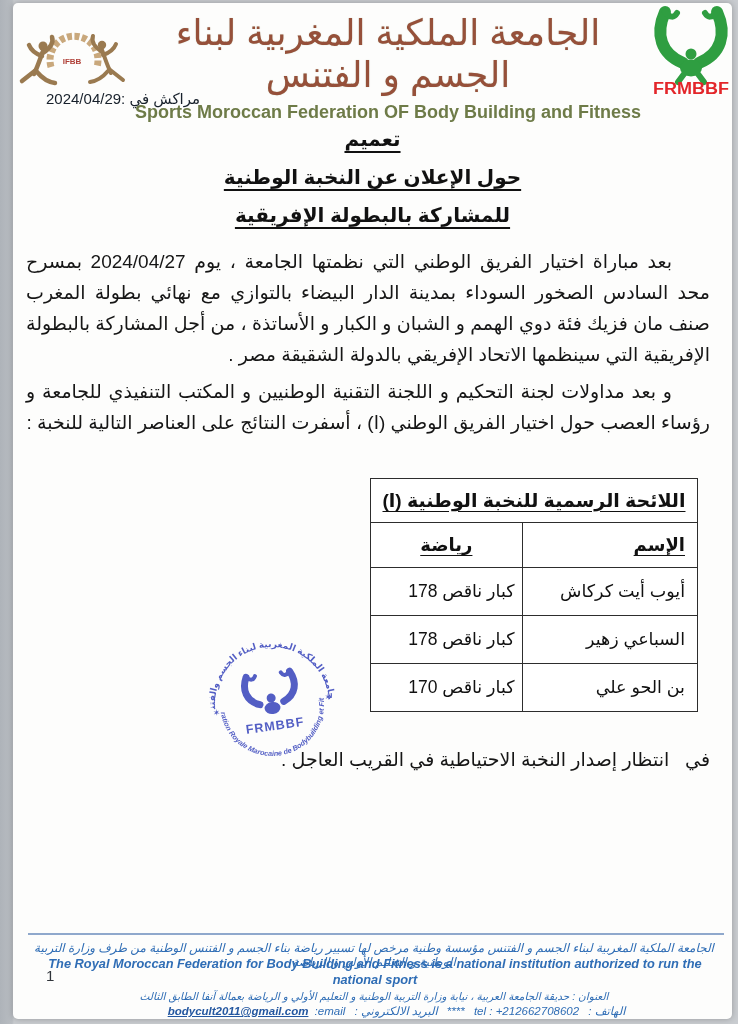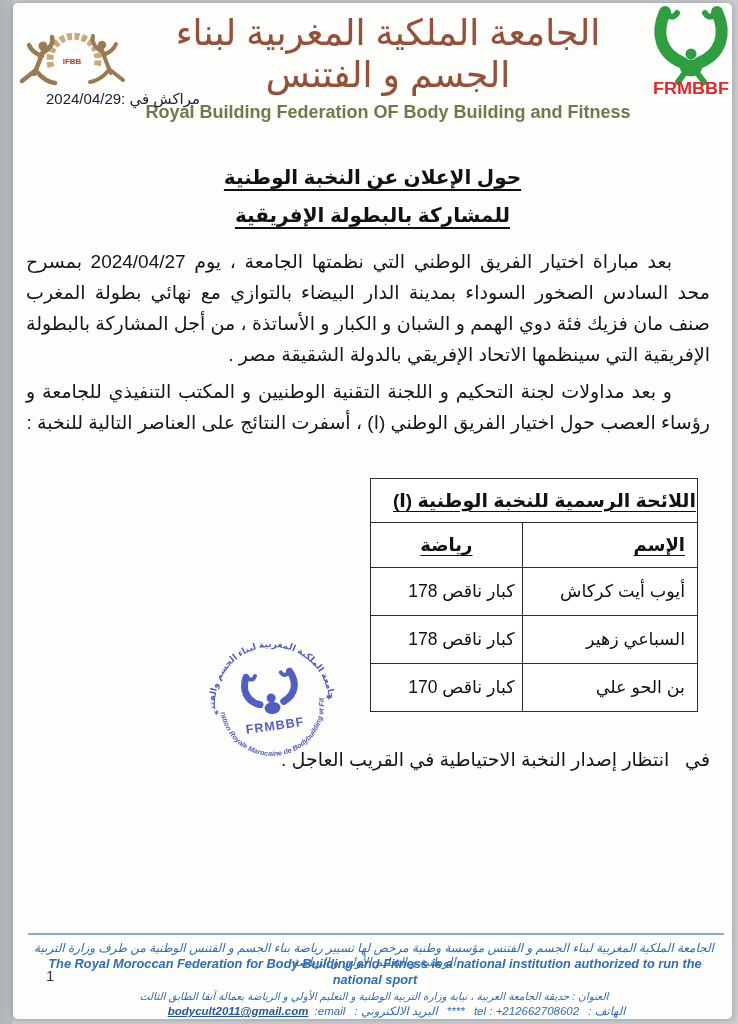--- a/index.html
+++ b/index.html
@@ -32,21 +32,21 @@
   
   .para{left:26px;right:28px;direction:rtl;text-align:justify;
         font-size:19px;line-height:31px;color:#161616;}
   .para.indent{text-indent:38px;}
   .closing{left:26px;right:28px;direction:rtl;text-align:right;
            font-size:19px;color:#161616;}
   
   table.roster{border-collapse:collapse;direction:rtl;width:328px;
                font-size:17.5px;color:#111;background:#fff;}
   table.roster td,table.roster th{border:1.6px solid #2d2d2d;}
-  .tbl-title{height:44px;text-align:right;font-size:19px;font-weight:bold;}
+  .tbl-title{height:44px;text-align:center;font-size:19px;font-weight:bold;}
   .tbl-title span{text-decoration:underline;text-underline-offset:4px;}
   .tbl-head td{height:42px;text-align:center;font-weight:bold;font-size:18px;}
   .tbl-head td span{text-decoration:underline;text-underline-offset:4px;}
   .tbl-row td{height:45px;padding-left:31px;}
   td.cell-name{width:168px;text-align:right;padding-right:12px;margin-left:32px;}
   td.cell-cat{width:160px;text-align:center;}
   
   .stamp{left:198px;top:630px;width:148px;height:148px;opacity:.88;
          transform:rotate(-8deg);}
   
@@ -87,40 +87,43 @@
         <path d="M85 43 C 91 41, 96 37, 98 32"></path>
         <path d="M91 57 L 105 68"></path>
         <path d="M90 59 C 85 65, 79 69, 72 70"></path>
       </g>
       <text x="54" y="52" text-anchor="middle" font-size="8" font-weight="bold" fill="#b04038">IFBB</text>
     </svg>
   </div>
 
   <div class="abs hdr-text">
     <div class="hdr-ar">الجامعة الملكية المغربية لبناء الجسم و الفتنس</div>
-    <div class="hdr-en">Royal Building Federation OF Body Building and Fitness</div>
+    <div class="hdr-en">Sports Moroccan Federation OF Body Building and Fitness</div>
   </div>
 
   <div class="abs" style="left:650px;top:2px;width:82px;height:96px;">
     <svg width="82" height="96" viewBox="0 0 82 96">
       <g stroke="#2f9e41" fill="none" stroke-linecap="round">
         <path d="M15 10 C 5 32, 11 52, 33 61" stroke-width="12"></path>
         <path d="M67 10 C 77 32, 71 52, 49 61" stroke-width="12"></path>
         <path d="M15 10 C 20 16, 24 16, 27 11" stroke-width="6"></path>
         <path d="M67 10 C 62 16, 58 16, 55 11" stroke-width="6"></path>
       </g>
       <circle cx="41" cy="52" r="5.5" fill="#2f9e41"></circle>
       <ellipse cx="41" cy="66" rx="11" ry="8.5" fill="#2f9e41"></ellipse>
       <path d="M34 72 L 28 80 M48 72 L 54 80" stroke="#2f9e41" stroke-width="6" stroke-linecap="round"></path>
       <text x="41" y="92" text-anchor="middle" font-size="16" font-weight="bold" fill="#e3262a" textLength="76" lengthAdjust="spacingAndGlyphs">FRMBBF</text>
     </svg>
   </div>
 
   <div class="abs date-line">مراكش في :2024/04/29</div>
 
+  <div class="abs center-band" style="top:127px;">
+    <span class="memo-h">تعميم</span>
+  </div>
   <div class="abs center-band" style="top:165px;">
     <span class="memo-h">حول الإعلان عن النخبة الوطنية</span>
   </div>
   <div class="abs center-band" style="top:203px;">
     <span class="memo-h">للمشاركة بالبطولة الإفريقية</span>
   </div>
 
   <div class="abs para indent" style="top:246px;">بعد مباراة اختيار الفريق الوطني التي نظمتها الجامعة ، يوم 2024/04/27 بمسرح محد السادس الصخور السوداء بمدينة الدار البيضاء بالتوازي مع نهائي بطولة المغرب صنف مان فزيك فئة دوي الهمم و الشبان و الكبار و الأساتذة ، من أجل المشاركة بالبطولة الإفريقية التي سينظمها الاتحاد الإفريقي بالدولة الشقيقة مصر .</div>
 
   <div class="abs para indent" style="top:376px;">و بعد مداولات لجنة التحكيم و اللجنة التقنية الوطنيين و المكتب التنفيذي للجامعة و رؤساء العصب حول اختيار الفريق الوطني (ا) ، أسفرت النتائج على العناصر التالية للنخبة :</div>

